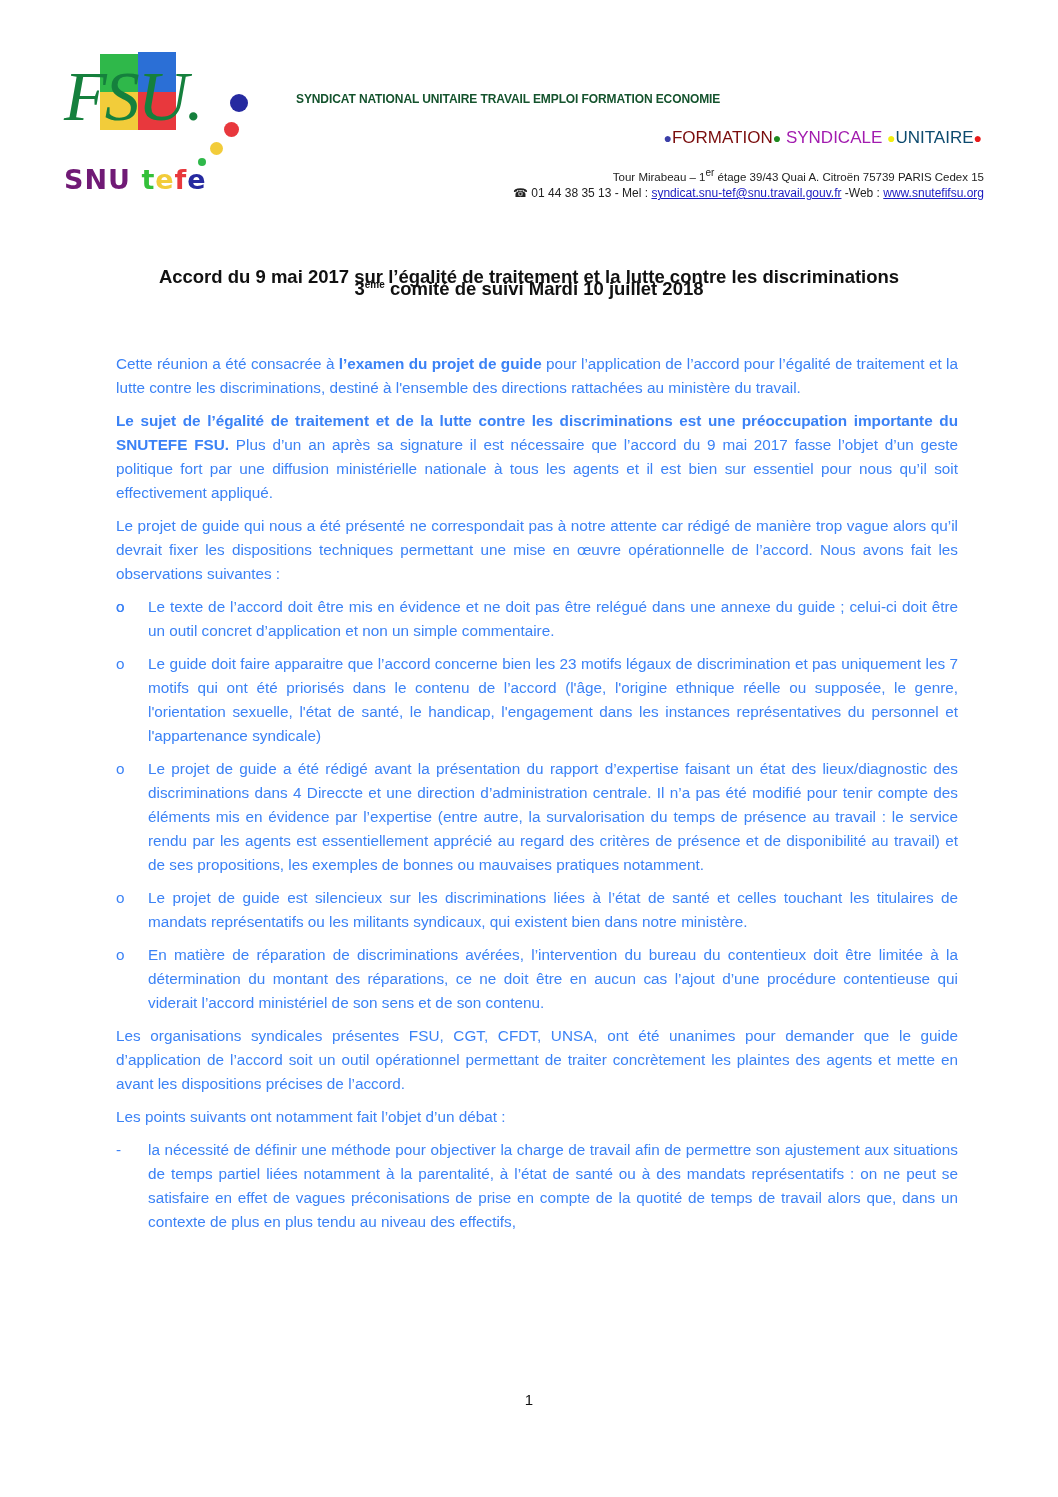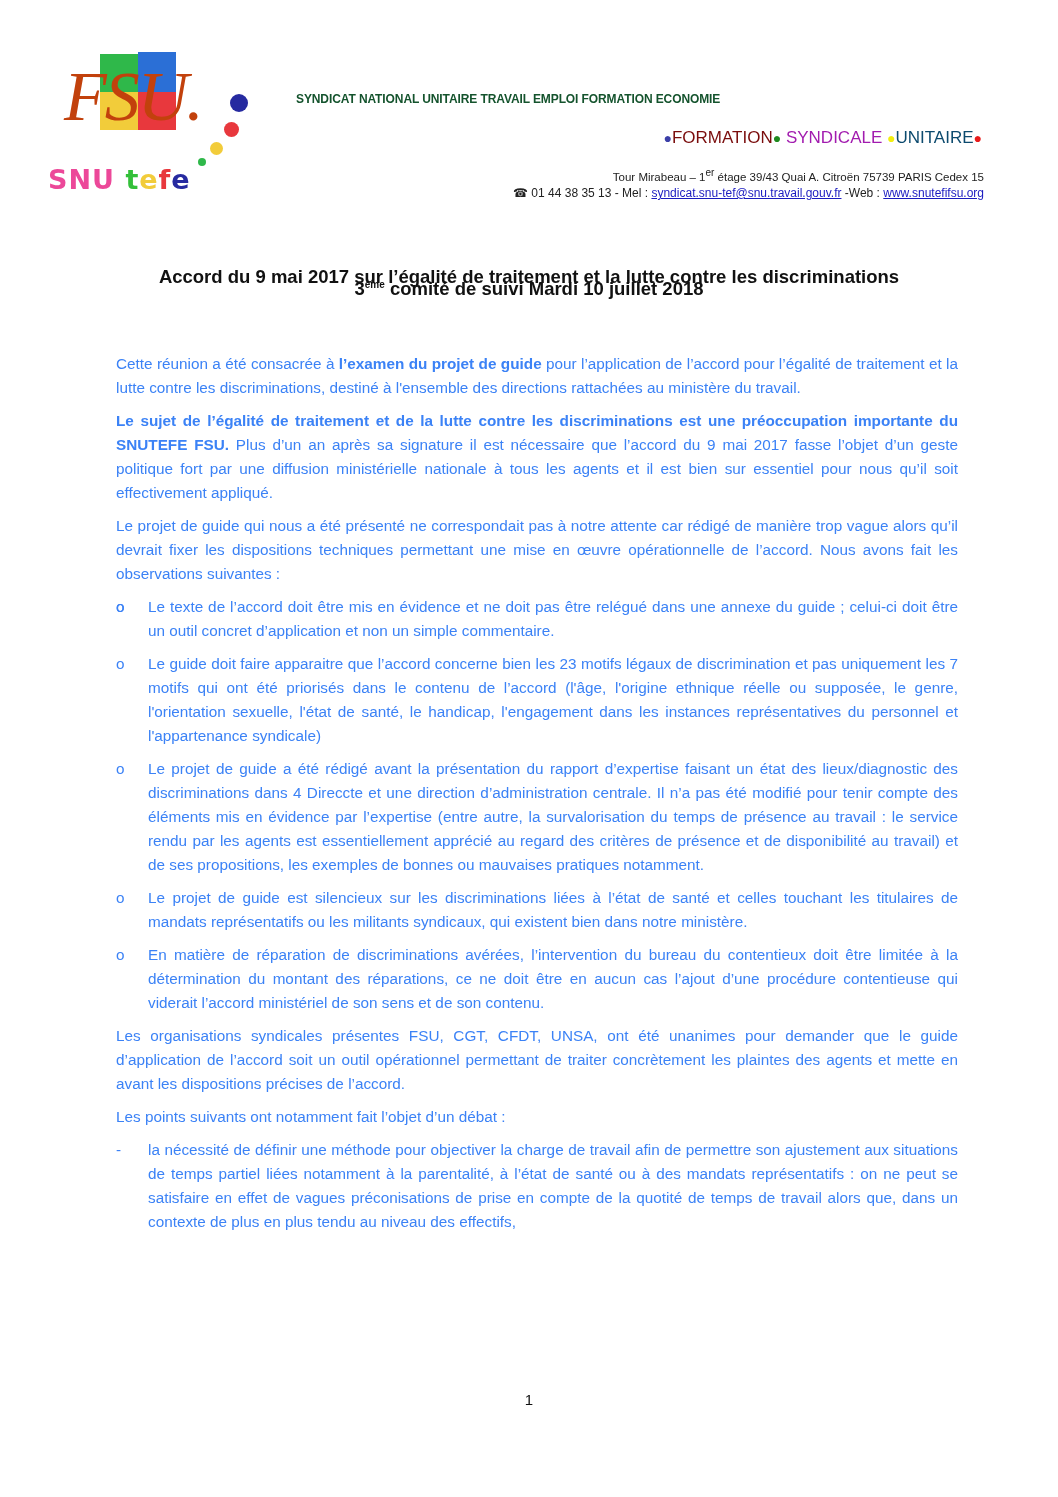--- a/index.html
+++ b/index.html
@@ -2,21 +2,21 @@
 <html><head>
 <meta charset="utf-8">
 <style>
   html, body { margin: 0; padding: 0; background: #ffffff; }
   body { width: 1058px; height: 1497px; position: relative; overflow: hidden; font-family: "Liberation Sans", sans-serif; color: #111; }
   .page { position: absolute; left: 0; top: 0; width: 1058px; height: 1497px; }
 
   
   .logo { position: absolute; left: 44px; top: 46px; width: 230px; height: 160px; }
   .logo .blk { position: absolute; }
-  .logo .fsu { position: absolute; left: 20px; top: 16px; font-family: "Liberation Serif", serif; font-style: italic; font-size: 70px; color: #c2410c; letter-spacing: -2px; line-height: 1; }
+  .logo .fsu { position: absolute; left: 20px; top: 16px; font-family: "Liberation Serif", serif; font-style: italic; font-size: 70px; color: #15803d; letter-spacing: -2px; line-height: 1; }
   .logo .snu { position: absolute; left: 4px; top: 120px; font-family: "DejaVu Sans", sans-serif; font-weight: bold; font-size: 27px; line-height: 1; letter-spacing: 1px; }
   .logo .dot { position: absolute; border-radius: 50%; }
 
   
   .org-title { position: absolute; left: 296px; top: 92px; font-family: "Liberation Sans", sans-serif; font-weight: bold; font-size: 12px; color: #14532d; white-space: nowrap; letter-spacing: -0.1px; }
   .fed-line { position: absolute; right: 76px; top: 128px; font-size: 17px; white-space: nowrap; }
   .fed-line .dot { font-size: 14px; }
   .addr { position: absolute; right: 74px; top: 167px; font-size: 11.5px; color: #222; white-space: nowrap; }
   .contact { position: absolute; right: 74px; top: 186px; font-size: 12px; color: #222; white-space: nowrap; }
   .contact a { color: #1a1ac0; text-decoration: underline; }
@@ -44,21 +44,21 @@
     <div class="blk" style="left:56px;top:8px;width:38px;height:38px;background:#2fb84a;"></div>
     <div class="blk" style="left:94px;top:6px;width:38px;height:40px;background:#2b6fd6;"></div>
     <div class="blk" style="left:56px;top:46px;width:38px;height:38px;background:#f2cc3a;"></div>
     <div class="blk" style="left:94px;top:46px;width:38px;height:38px;background:#e8383d;"></div>
     <div class="fsu">FSU.</div>
     <div class="dot" style="left:186px;top:48px;width:18px;height:18px;background:#262aa0;"></div>
     <div class="dot" style="left:180px;top:76px;width:15px;height:15px;background:#e8383d;"></div>
     <div class="dot" style="left:166px;top:96px;width:13px;height:13px;background:#f2cc3a;"></div>
     <div class="dot" style="left:154px;top:112px;width:8px;height:8px;background:#2fb84a;"></div>
     <div class="snu">
-      <span style="color:#ec4899;">SNU</span>
+      <span style="color:#701a75;margin-left:16px;">SNU</span>
       <span><span style="color:#34c03a;">t</span><span style="color:#f2cc3a;">e</span><span style="color:#e8383d;">f</span><span style="color:#262aa0;">e</span></span>
     </div>
   </div>
 
   <div class="org-title">SYNDICAT NATIONAL UNITAIRE TRAVAIL EMPLOI FORMATION ECONOMIE</div>
 
   <div class="fed-line">
     <span class="dot" style="color:#3b3fa8;">●</span><span style="color:#7a0c0c;">FORMATION</span><span class="dot" style="color:#1e8a1e;">●</span><span style="color:#a21caf;"> SYNDICALE </span><span class="dot" style="color:#f2ee10;">●</span><span style="color:#0c4a6e;">UNITAIRE</span><span class="dot" style="color:#e81b1b;">●</span>
   </div>
 

